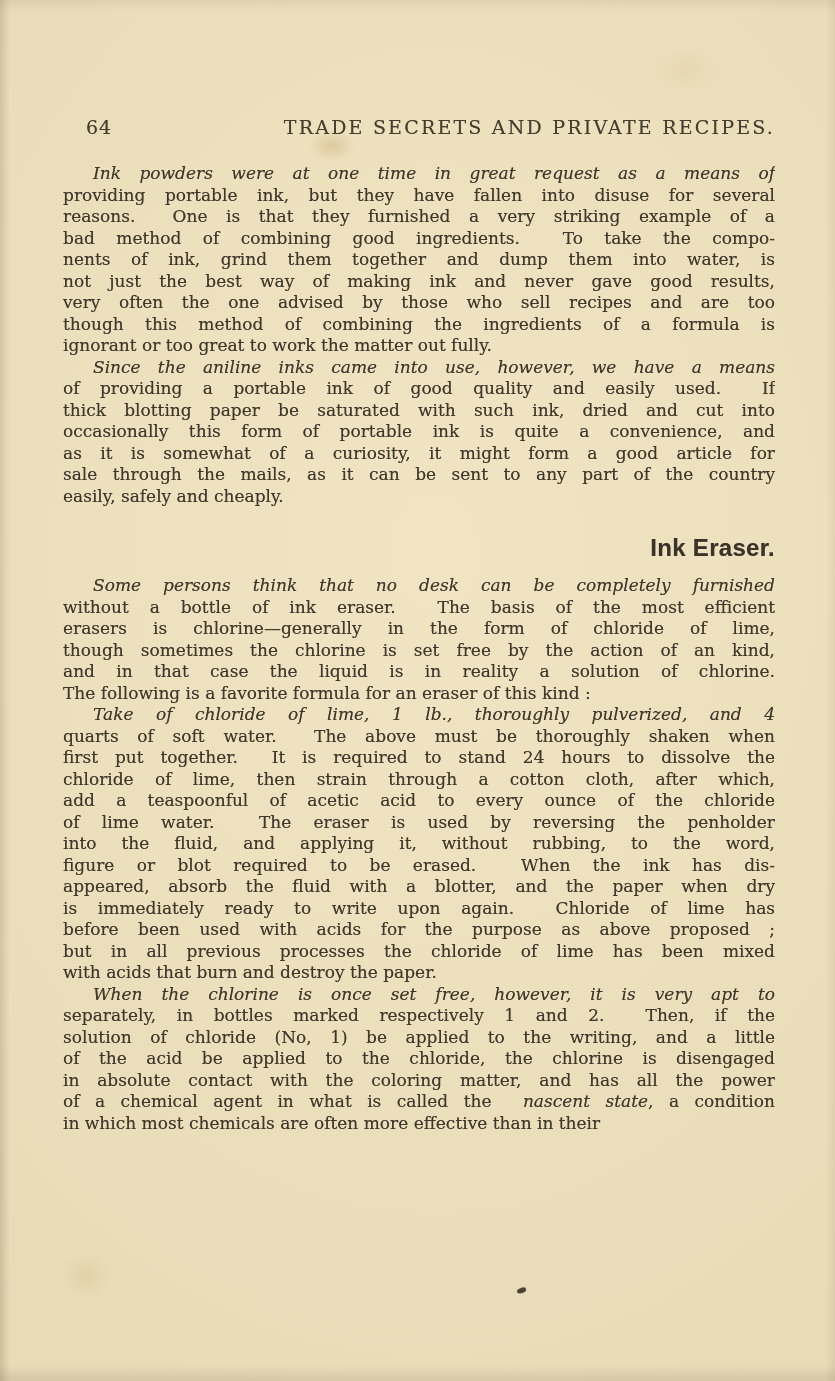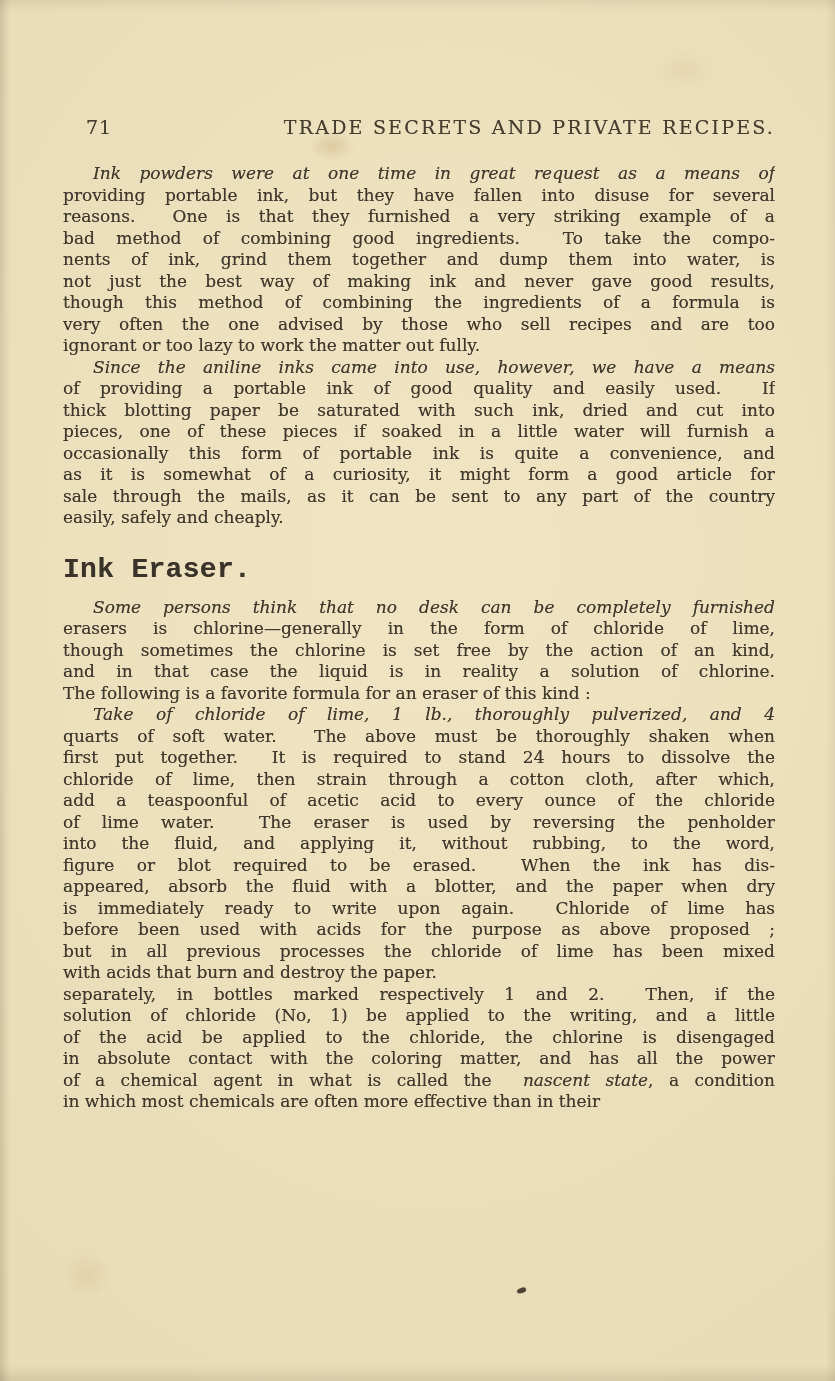--- a/index.html
+++ b/index.html
@@ -40,76 +40,76 @@
   .para{margin:0;padding:0;}
   .line{
     text-align:justify;
     text-align-last:justify;
     height:21.5px;overflow:hidden;
   }
   .line.first{padding-left:30px;font-style:italic;}
   .line.last{text-align-last:left;}
   .line em{font-style:italic;margin-left:16px;}
   .section-heading{
-    font-family:Liberation Mono, monospace;
-    font-weight:700;font-size:28px;line-height:28px;
+    font-family:Liberation Sans, sans-serif;
+    font-weight:700;font-size:24px;line-height:28px;
     letter-spacing:0.3px;color:#3a332a;
-    margin:27px 0 13px 0;text-align:left;
+    margin:27px 0 13px 0;text-align:right;
     text-shadow:0 0 0.5px rgba(58,51,42,0.5);
   }
   .ink-speck{
     position:absolute;left:517px;top:1288px;width:9px;height:5px;
     background:#4b4134;border-radius:60% 40% 55% 45%;
     transform:rotate(-14deg);
     box-shadow:0 0 1px rgba(75,65,52,0.8);
   }
 </style>
 </head>
 <body>
 
 <div class="page">
 
   <div class="stain s1"></div>
   <div class="stain s2"></div>
   <div class="stain s3"></div>
 
   <header class="running-head">
-    <span class="page-num">71</span>
+    <span class="page-num">64</span>
     <span class="head-title">TRADE SECRETS AND PRIVATE RECIPES.</span>
   </header>
 
   <main class="text-block">
 
     <div class="para">
       <div class="line first">Ink powders were at one time in great request as a means of</div>
       <div class="line">providing portable ink, but they have fallen into disuse for several</div>
       <div class="line">reasons.&nbsp; One is that they furnished a very striking example of a</div>
       <div class="line">bad method of combining good ingredients.&nbsp; To take the compo-</div>
       <div class="line">nents of ink, grind them together and dump them into water, is</div>
       <div class="line">not just the best way of making ink and never gave good results,</div>
+      <div class="line">very often the one advised by those who sell recipes and are too</div>
       <div class="line">though this method of combining the ingredients of a formula is</div>
-      <div class="line">very often the one advised by those who sell recipes and are too</div>
-      <div class="line last">ignorant or too lazy to work the matter out fully.</div>
+      <div class="line last">ignorant or too great to work the matter out fully.</div>
     </div>
 
     <div class="para">
       <div class="line first">Since the aniline inks came into use, however, we have a means</div>
       <div class="line">of providing a portable ink of good quality and easily used.&nbsp; If</div>
       <div class="line">thick blotting paper be saturated with such ink, dried and cut into</div>
-      <div class="line">pieces, one of these pieces if soaked in a little water will furnish a</div>
       <div class="line">occasionally this form of portable ink is quite a convenience, and</div>
       <div class="line">as it is somewhat of a curiosity, it might form a good article for</div>
       <div class="line">sale through the mails, as it can be sent to any part of the country</div>
       <div class="line last">easily, safely and cheaply.</div>
     </div>
 
     <h2 class="section-heading">Ink Eraser.</h2>
 
     <div class="para">
       <div class="line first">Some persons think that no desk can be completely furnished</div>
+      <div class="line">without a bottle of ink eraser.&nbsp; The basis of the most efficient</div>
       <div class="line">erasers is chlorine—generally in the form of chloride of lime,</div>
       <div class="line">though sometimes the chlorine is set free by the action of an kind,</div>
       <div class="line">and in that case the liquid is in reality a solution of chlorine.</div>
       <div class="line last">The following is a favorite formula for an eraser of this kind :</div>
     </div>
 
     <div class="para">
       <div class="line first">Take of chloride of lime, 1 lb., thoroughly pulverized, and 4</div>
       <div class="line">quarts of soft water.&nbsp; The above must be thoroughly shaken when</div>
       <div class="line">first put together.&nbsp; It is required to stand 24 hours to dissolve the</div>
@@ -119,20 +119,21 @@
       <div class="line">into the fluid, and applying it, without rubbing, to the word,</div>
       <div class="line">figure or blot required to be erased.&nbsp; When the ink has dis-</div>
       <div class="line">appeared, absorb the fluid with a blotter, and the paper when dry</div>
       <div class="line">is immediately ready to write upon again.&nbsp; Chloride of lime has</div>
       <div class="line">before been used with acids for the purpose as above proposed ;</div>
       <div class="line">but in all previous processes the chloride of lime has been mixed</div>
       <div class="line last">with acids that burn and destroy the paper.</div>
     </div>
 
     <div class="para">
+      <div class="line first">When the chlorine is once set free, however, it is very apt to</div>
       <div class="line">separately, in bottles marked respectively 1 and 2.&nbsp; Then, if the</div>
       <div class="line">solution of chloride (No, 1) be applied to the writing, and a little</div>
       <div class="line">of the acid be applied to the chloride, the chlorine is disengaged</div>
       <div class="line">in absolute contact with the coloring matter, and has all the power</div>
       <div class="line"><span>of a chemical agent in what is called the </span><em>nascent state</em><span>, a condition</span></div>
       <div class="line last">in which most chemicals are often more effective than in their</div>
     </div>
 
   </main>
 

